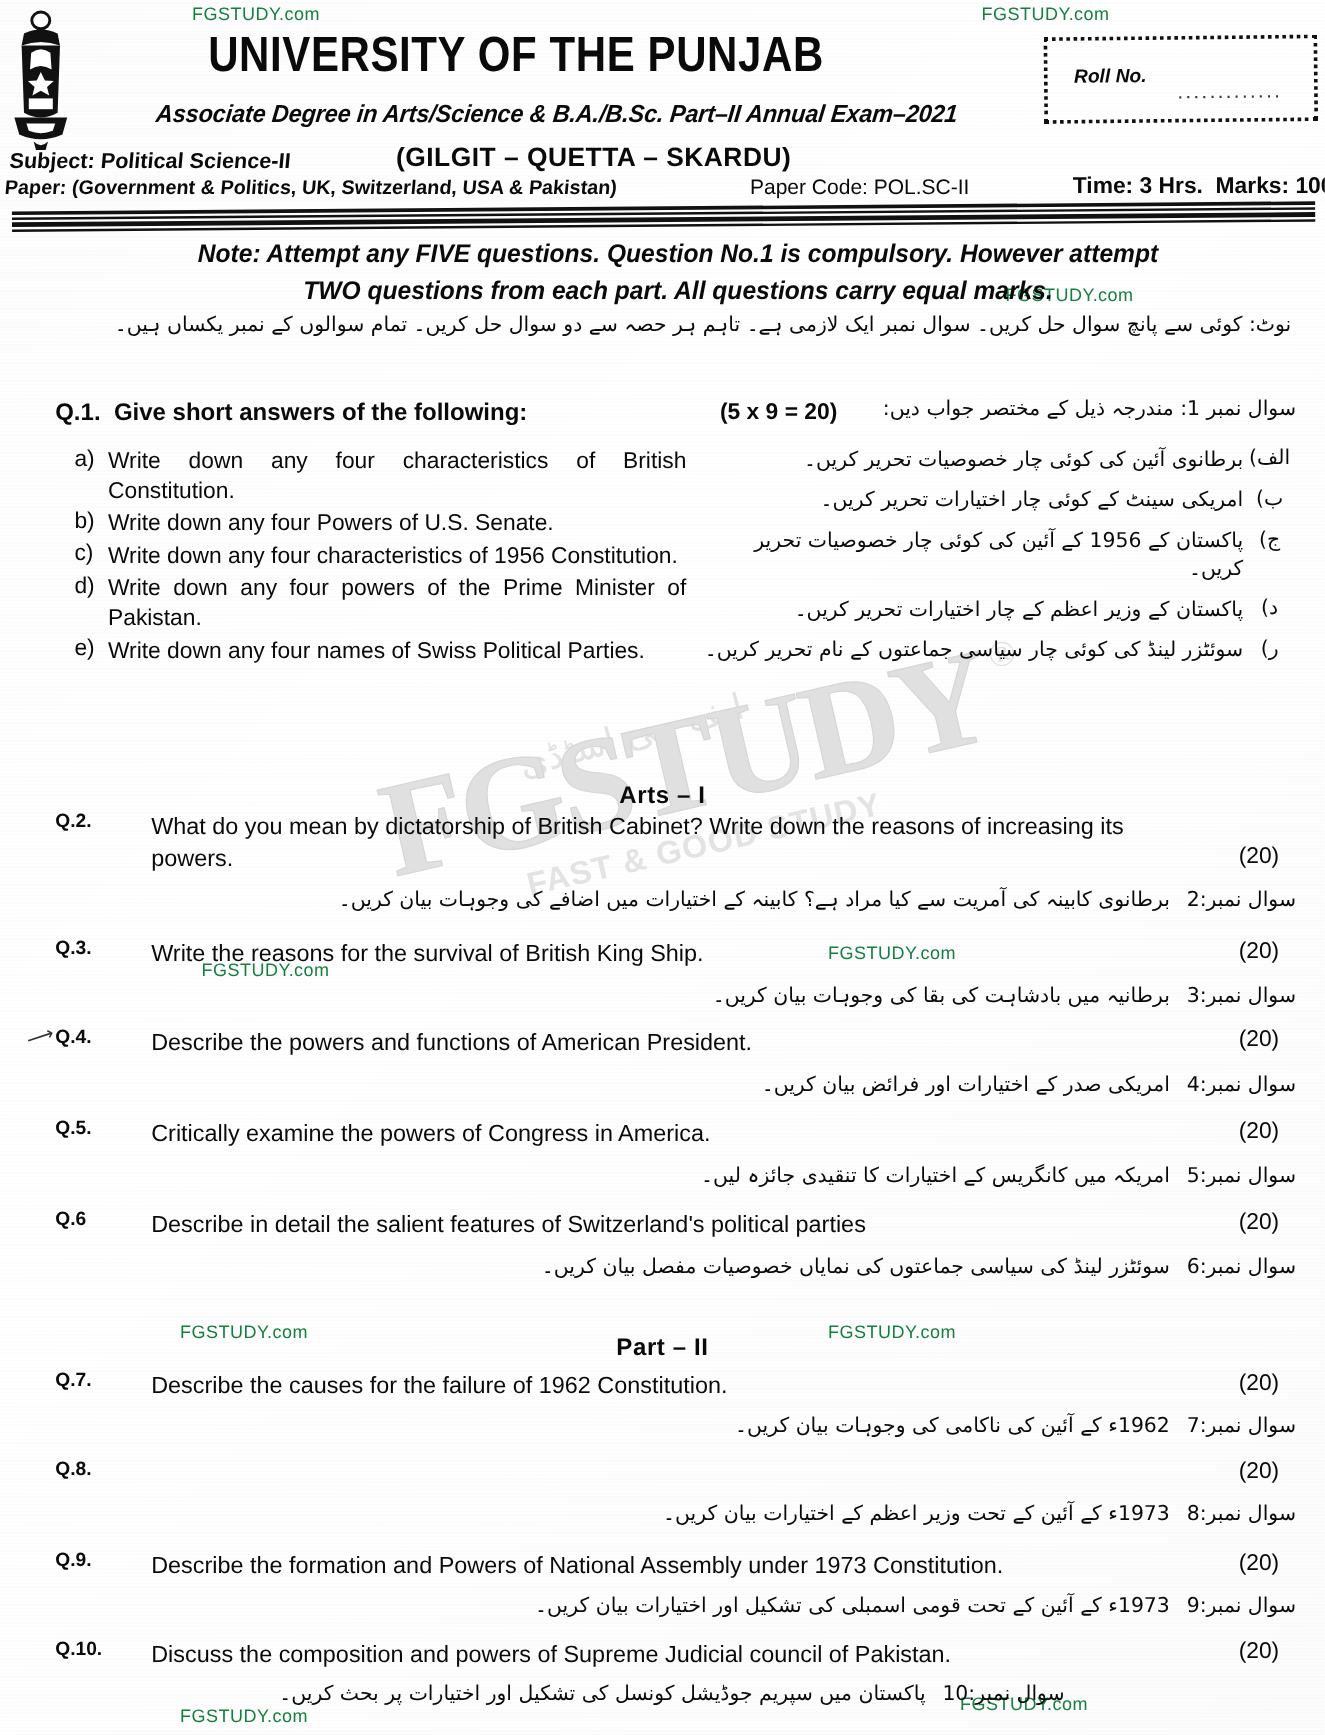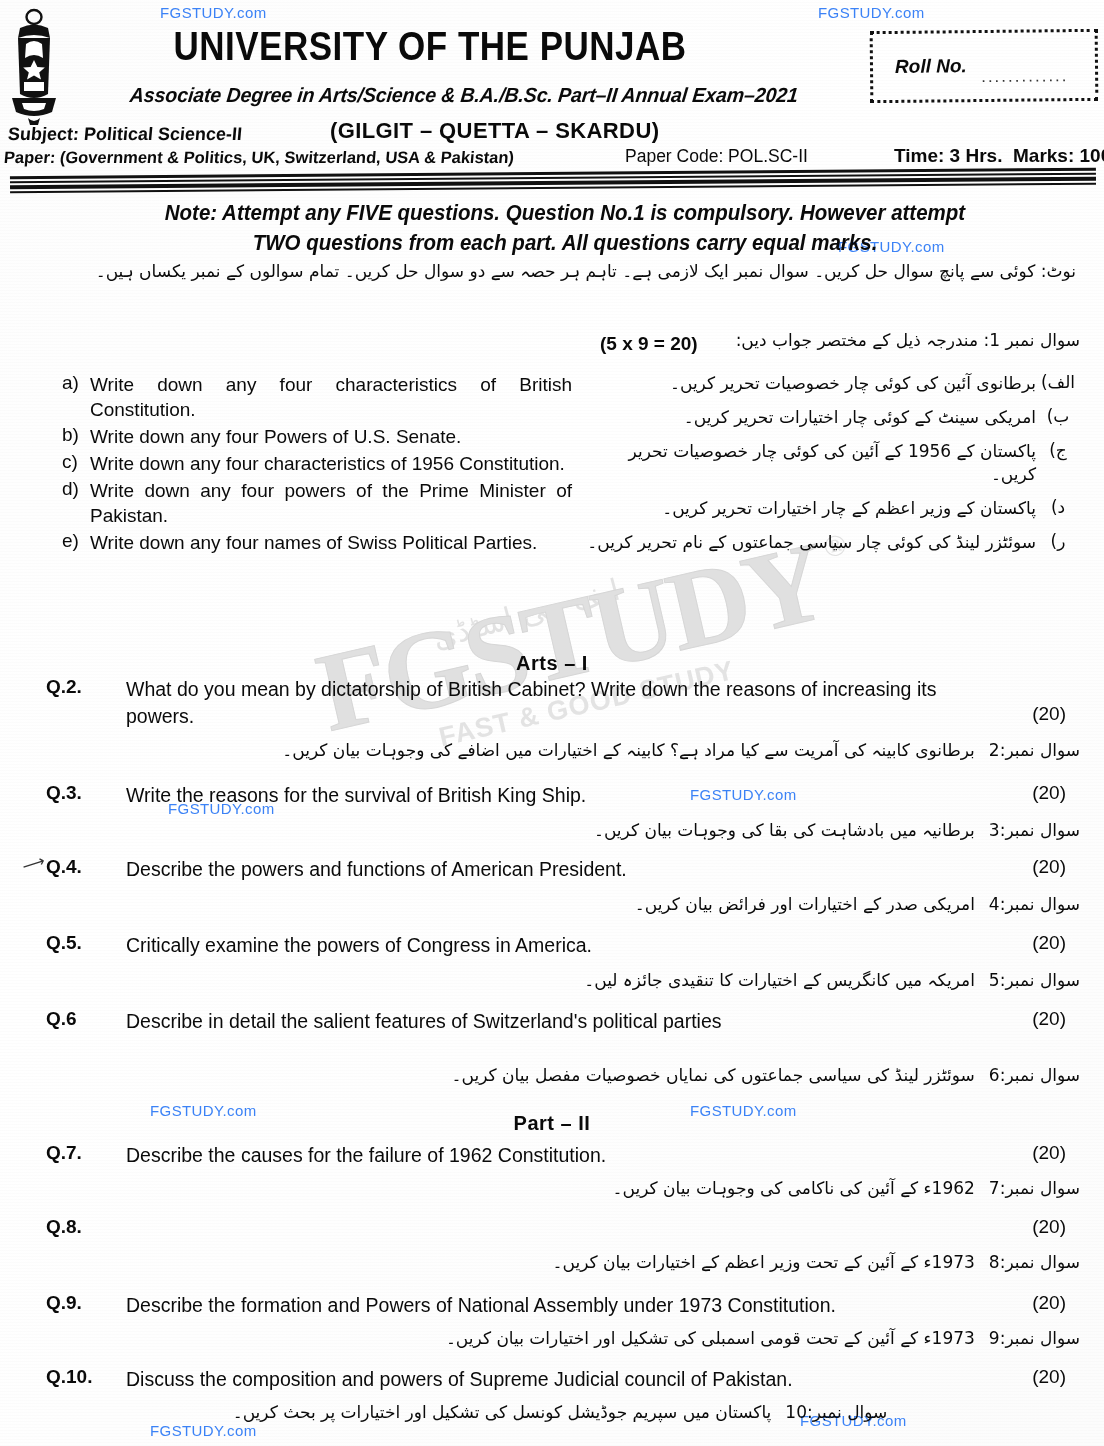--- a/index.html
+++ b/index.html
@@ -20,21 +20,21 @@
       linear-gradient(135deg,#fdfdfd 0%,#ffffff 40%,#fcfcfc 100%);
     z-index:0;
   }
   #content{position:absolute;inset:0;z-index:4;}
 
   
   .wm-small{
     position:absolute;
     font-family:"Liberation Sans",sans-serif;
     font-size:15px;letter-spacing:.4px;
-    color:#3b82f6;
+    color:#15803d;
     z-index:2;white-space:nowrap;
     user-select:none;
   }
   .wm-big{
     position:absolute;
     z-index:1;
     user-select:none;
     transform:rotate(-13deg);
     left:295px;top:585px;
     width:560px;text-align:center;
@@ -89,21 +89,21 @@
     letter-spacing:-.1px;
   }
   .rollbox{
     position:absolute;right:6px;top:30px;
     width:222px;height:66px;
     border:3px dotted #111;
     transform:rotate(-0.6deg);
   }
   .rollbox .lbl{
     position:absolute;left:22px;top:22px;
-    font-weight:bold;font-style:italic;font-size:19px;
+    font-weight:bold;font-style:italic;font-size:16px;
   }
   .rollbox .dots{
     position:absolute;left:108px;top:34px;
     font-size:17px;letter-spacing:2px;color:#333;
   }
   .subject{
     position:absolute;left:8px;top:124px;
     font-weight:bold;font-size:18px;
     transform:skewX(-5deg);
   }
@@ -199,21 +199,21 @@
   
   .part-head{
     position:absolute;width:100%;text-align:center;
     font-weight:bold;font-size:20px;letter-spacing:.5px;
   }
   .q{
     position:absolute;left:46px;width:1020px;
   }
   .q .num{
     position:absolute;left:0;top:0;
-    font-weight:bold;font-size:19px;
+    font-weight:bold;font-size:16px;
   }
   .q .body{
     margin-left:80px;margin-right:62px;
     font-size:19.5px;line-height:27px;
   }
   .q .marks{
     position:absolute;right:0;top:0;
     font-size:19px;
   }
   .qu{
@@ -286,20 +286,24 @@
       <i></i>
       <i></i>
     </div>
 
   <div class="note">
     <span class="l1">Note: Attempt any FIVE questions. Question No.1 is compulsory. However attempt</span>
     <span class="l2">TWO questions from each part. All questions carry equal marks.</span>
   </div>
   <div class="note-urdu">نوٹ: کوئی سے پانچ سوال حل کریں۔ سوال نمبر ایک لازمی ہے۔ تاہم ہر حصہ سے دو سوال حل کریں۔ تمام سوالوں کے نمبر یکساں ہیں۔</div>
 
+  <div class="q1-head">
+    <span>Q.1.</span>&nbsp;
+    <span>Give short answers of the following:</span>
+  </div>
   <div class="q1-marks">(5 x 9 = 20)</div>
   <div class="q1-urdu-head">سوال نمبر 1: مندرجہ ذیل کے مختصر جواب دیں:</div>
 
   <div class="q1-list">
     <div class="row">
         <span class="mk">a)</span>
         <span class="tx">Write down any four characteristics of British Constitution.</span>
       </div>
     <div class="row">
         <span class="mk">b)</span>
@@ -380,21 +384,21 @@
   </div>
   <div class="qu" style="top:968px;">
     <span class="qn">سوال نمبر:5</span><span>امریکہ میں کانگریس کے اختیارات کا تنقیدی جائزہ لیں۔</span>
   </div>
 
   <div class="q" style="top:1008px;">
     <span class="num">Q.6</span>
     <div class="body">Describe in detail the salient features of Switzerland's political parties</div>
     <span class="marks">(20)</span>
   </div>
-  <div class="qu" style="top:1044px;margin-top:19px;">
+  <div class="qu" style="top:1044px;">
     <span class="qn">سوال نمبر:6</span><span>سوئٹزر لینڈ کی سیاسی جماعتوں کی نمایاں خصوصیات مفصل بیان کریں۔</span>
   </div>
 
   <div class="part-head" style="top:1112px;">Part – II</div>
 
   <div class="q" style="top:1142px;">
     <span class="num">Q.7.</span>
     <div class="body">Describe the causes for the failure of 1962 Constitution.</div>
     <span class="marks">(20)</span>
   </div>

